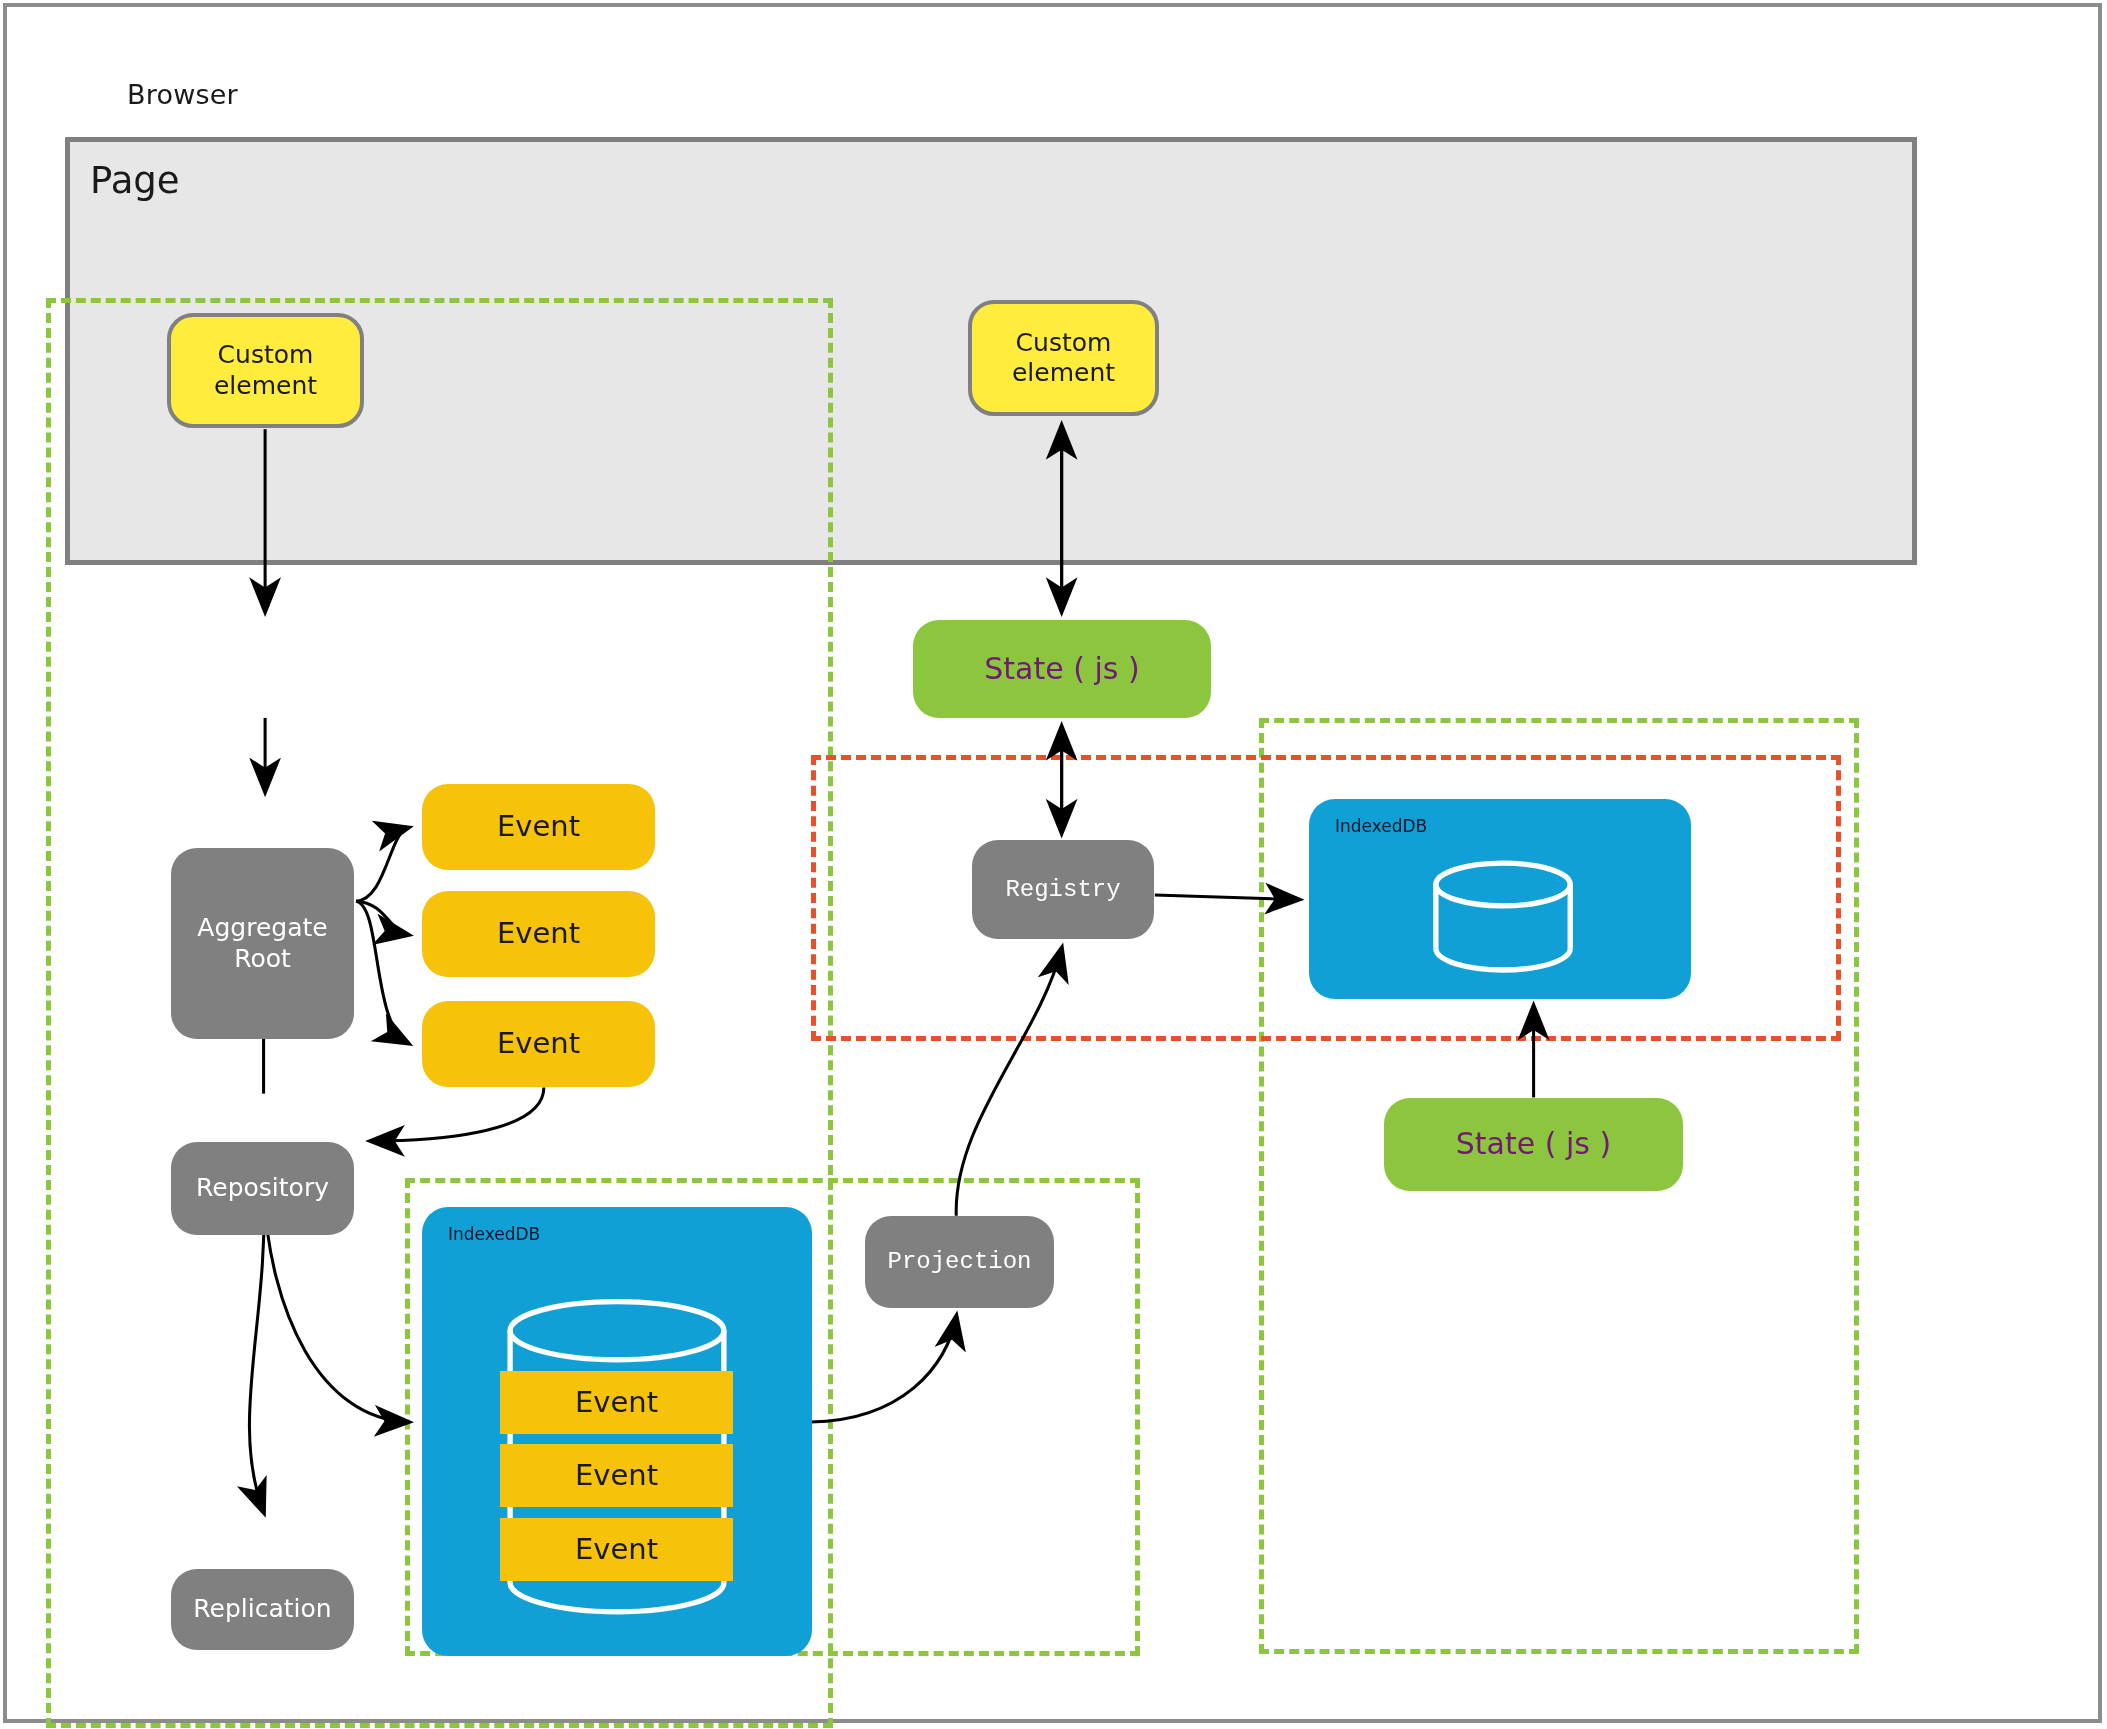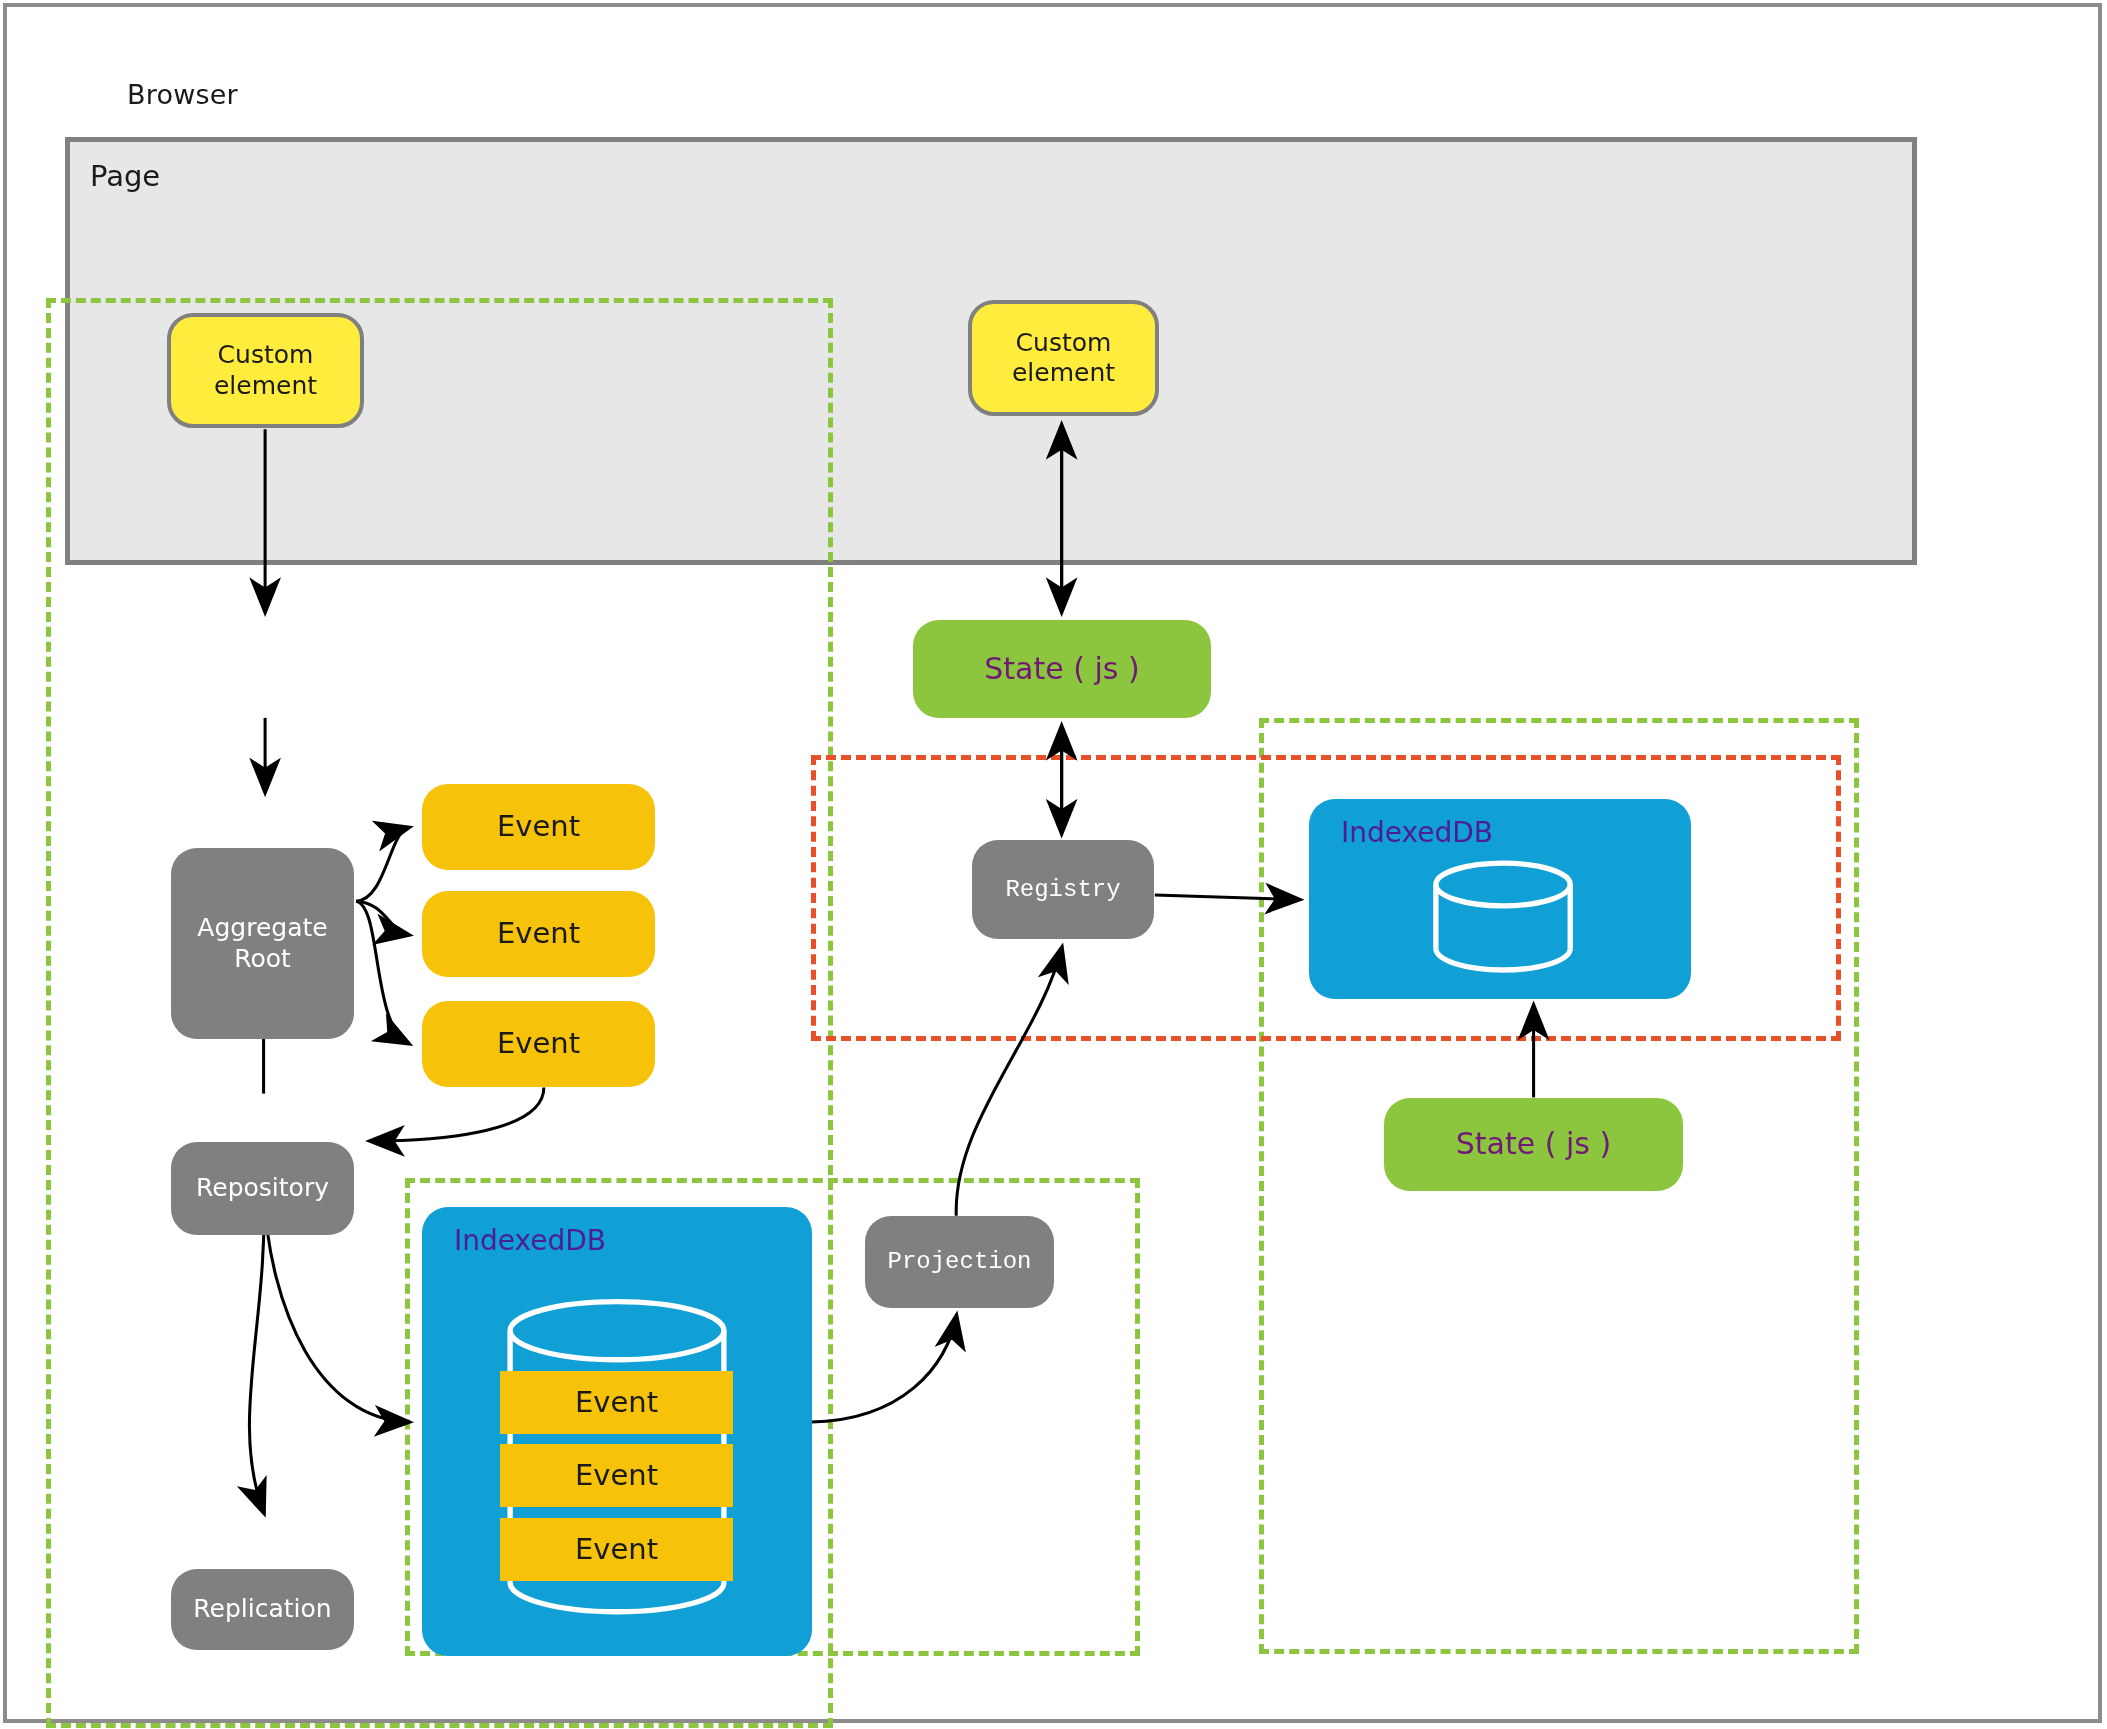--- a/index.html
+++ b/index.html
@@ -15,21 +15,21 @@
     position:absolute;left:90px;top:79px;font-size:27px;color:#1a1a1a;
     letter-spacing:0.2px;white-space:nowrap;margin-left:37px;
   }
 
   
   .page-box{
     position:absolute;left:65px;top:137px;width:1852px;height:428px;
     background:#e7e7e7;border:5.3px solid #808080;box-sizing:border-box;
   }
   .page-label{
-    position:absolute;left:90px;top:159px;font-size:29px;color:#1a1a1a;
+    position:absolute;left:90px;top:159px;font-size:37px;color:#1a1a1a;
     white-space:nowrap;
   }
 
   
   .dash{position:absolute;box-sizing:border-box;background:transparent;pointer-events:none;}
   .dash-green{border:5.3px dashed #8cc63f;}
   .dash-red{border:5.3px dashed #e8502a;}
 
   #region-write  {left:46px;  top:298px;  width:787px; height:1430px;}
   #region-store  {left:405px; top:1178px; width:735px;  height:478px;}
@@ -40,21 +40,21 @@
   .node{position:absolute;box-sizing:border-box;display:flex;align-items:center;
         justify-content:center;text-align:center;line-height:1.22;border-radius:26px;}
 
   .n-custom{background:#ffec3d;border:4.6px solid #808080;color:#1a1a1a;font-size:25px;}
   .n-command{background:#6fd8f5;color:#1a1a1a;font-size:34px;}
   .n-state{background:#8cc63f;color:#701a75;font-size:30px;}
   .n-gray{background:#808080;color:#ffffff;font-size:25px;margin-top:48px;}
   .n-gray-sm{background:#808080;color:#ffffff;font-size:24px;font-family:Liberation Mono, monospace;}
   .n-event{background:#f7c20a;color:#1a1a1a;font-size:29px;}
   .n-idb{background:#10a0d6;}
-  .idb-label{position:absolute;left:32px;top:17px;color:#4c1d95;font-size:28px;}
+  .idb-label{position:absolute;left:26px;top:17px;color:#0f172a;font-size:17px;}
 
   
   #custom-element-left  {left:167px; top:313px;  width:197px;height:115px;}
   #custom-element-right {left:968px;top:300px;  width:191px;height:116px;}
   #command-js           {left:107px; top:620px;  width:319px;height:98px;}
   #state-js-top         {left:913px;top:620px;  width:298px;height:98px;}
   #state-js-bottom      {left:1384px;top:1098px; width:299px;height:93px;}
   #aggregate-root       {left:171px; top:800px; width:183px;height:191px;}
   #repository           {left:171px; top:1094px; width:183px;height:93px;}
   #replication          {left:171px; top:1521px; width:183px;height:81px;}

